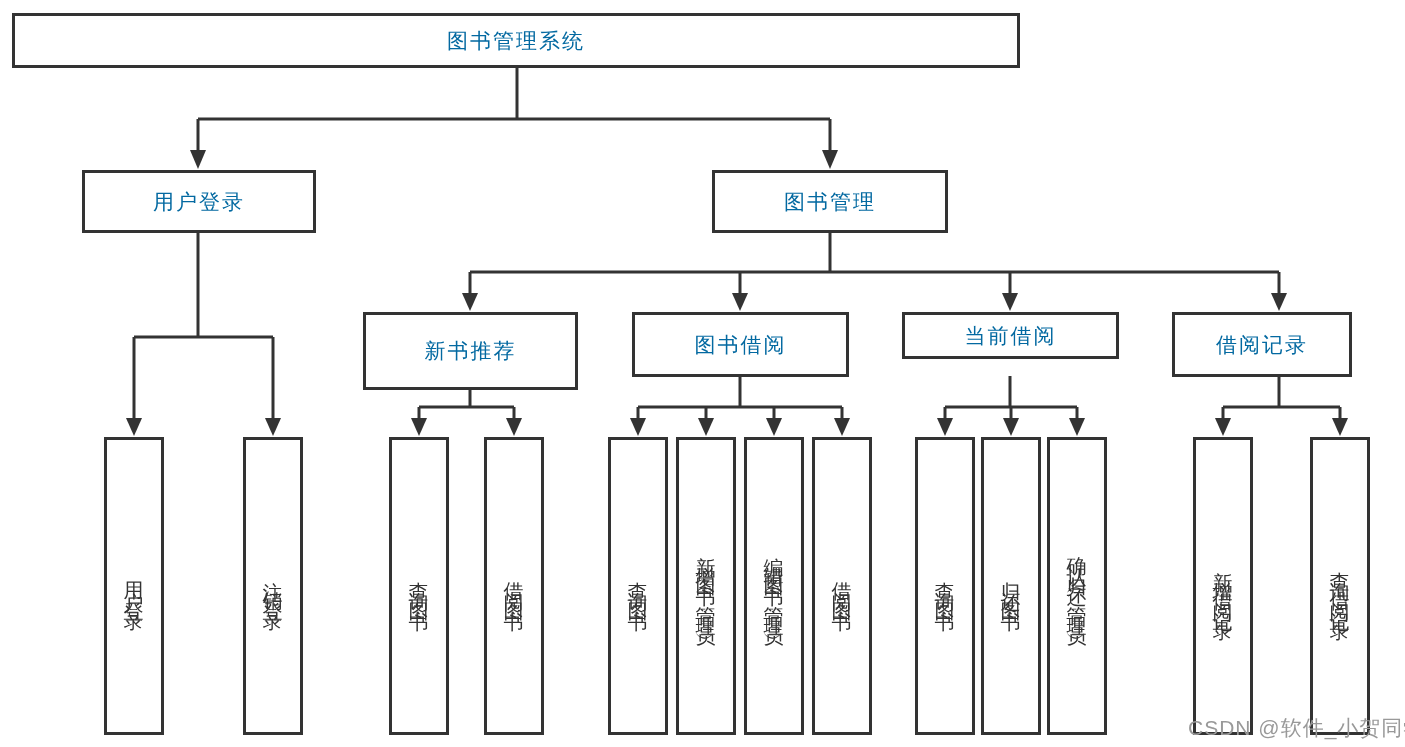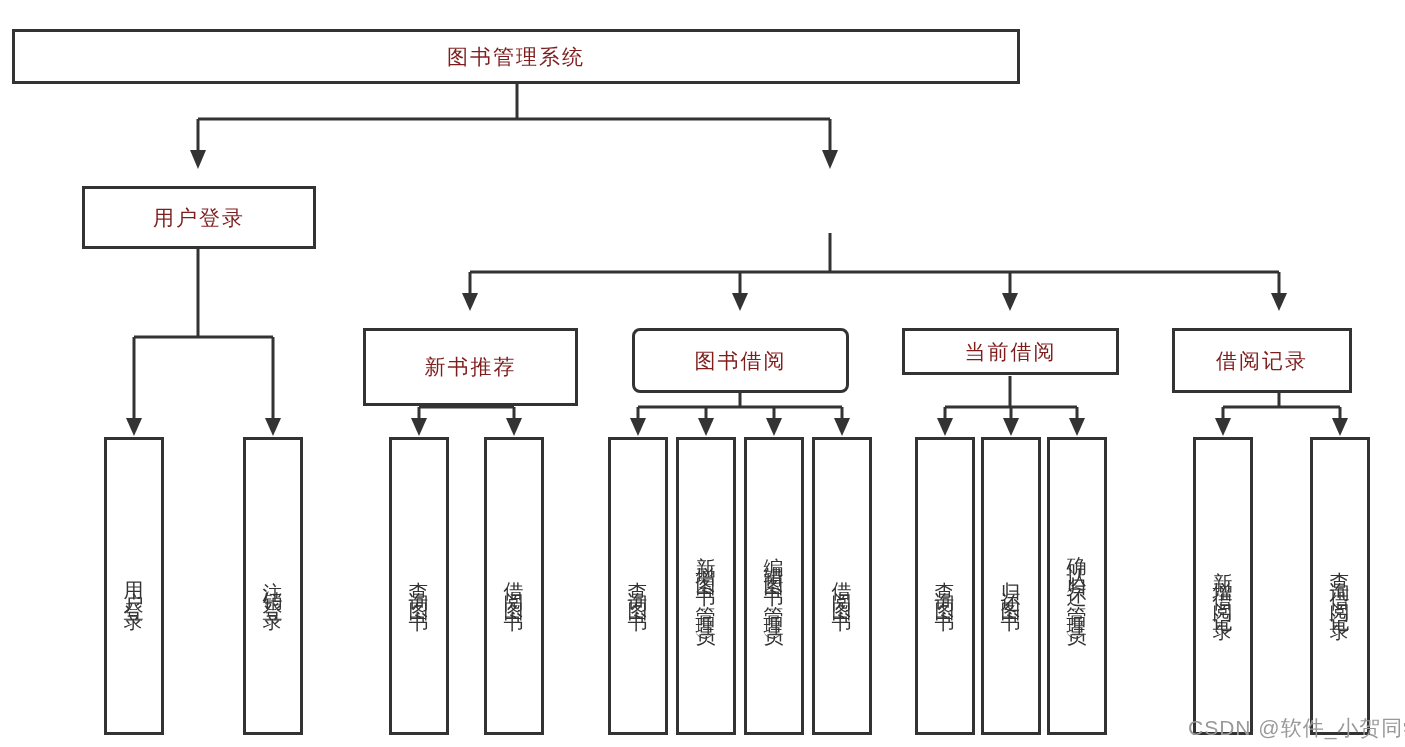--- a/index.html
+++ b/index.html
@@ -21,25 +21,24 @@
     width: 1405px; height: 747px;
   }
   .node {
     position: absolute;
     box-sizing: border-box;
     border: 3px solid #333333;
     background: #ffffff;
     display: flex;
     align-items: center;
     justify-content: center;
-    color: #7f1d1d;
+    color: #0369a1;
     font-size: 21px;
     letter-spacing: 2px;
     white-space: nowrap;
-    margin-top: 16px;
   }
   .leaf {
     position: absolute;
     box-sizing: border-box;
     border: 3px solid #333333;
     background: #ffffff;
     display: flex;
     align-items: center;
     justify-content: center;
     color: #333333;
@@ -52,21 +51,21 @@
     font-size: 20px;
     letter-spacing: 10px;
     line-height: 1;
     color: #333333;
   }
   
   .n-root            { left: 12px;   top: 13px;  width: 1008px; height: 55px; }
   .n-user-login      { left: 82px;   top: 170px; width: 234px;  height: 63px; }
   .n-book-mgmt       { left: 712px;  top: 170px; width: 236px;  height: 63px; }
   .n-new-books       { left: 363px;  top: 312px; width: 215px;  height: 78px; }
-  .n-book-borrow     { left: 632px;  top: 312px; width: 217px;  height: 65px; border-radius: 8px; }
+  .n-book-borrow     { left: 632px;  top: 312px; width: 217px;  height: 65px; }
   .n-current-borrow  { left: 902px;  top: 312px; width: 217px;  height: 47px; }
   .n-borrow-records  { left: 1172px; top: 312px; width: 180px;  height: 65px; }
 
   .l-ul-0 { left: 104px; }
   .l-ul-1 { left: 243px; }
   .l-nb-0 { left: 389px; }
   .l-nb-1 { left: 484px; }
   .l-bb-0 { left: 608px; }
   .l-bb-1 { left: 676px; }
   .l-bb-2 { left: 744px; }
@@ -162,20 +161,23 @@
     </g>
   </svg>
 
   <div class="node n-root">
     <span>图书管理系统</span>
   </div>
 
   <div class="node n-user-login">
     <span>用户登录</span>
   </div>
+  <div class="node n-book-mgmt">
+    <span>图书管理</span>
+  </div>
 
   <div class="node n-new-books">
     <span>新书推荐</span>
   </div>
   <div class="node n-book-borrow">
     <span>图书借阅</span>
   </div>
   <div class="node n-current-borrow">
     <span>当前借阅</span>
   </div>

